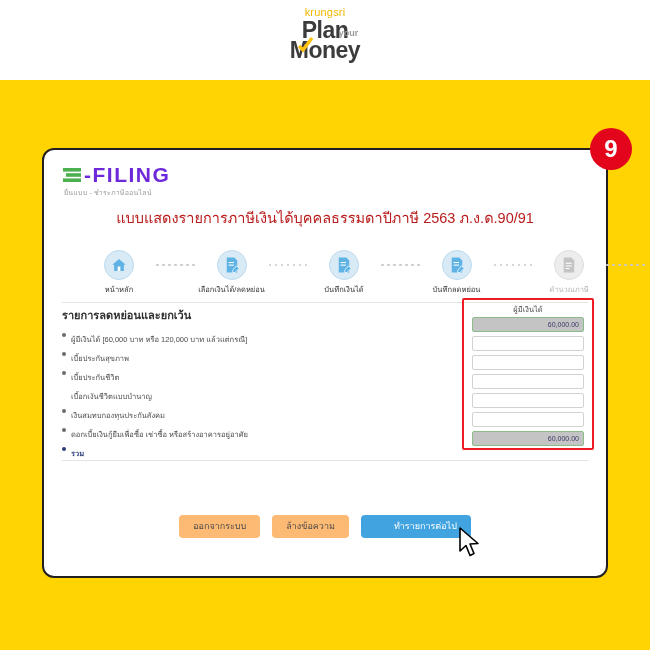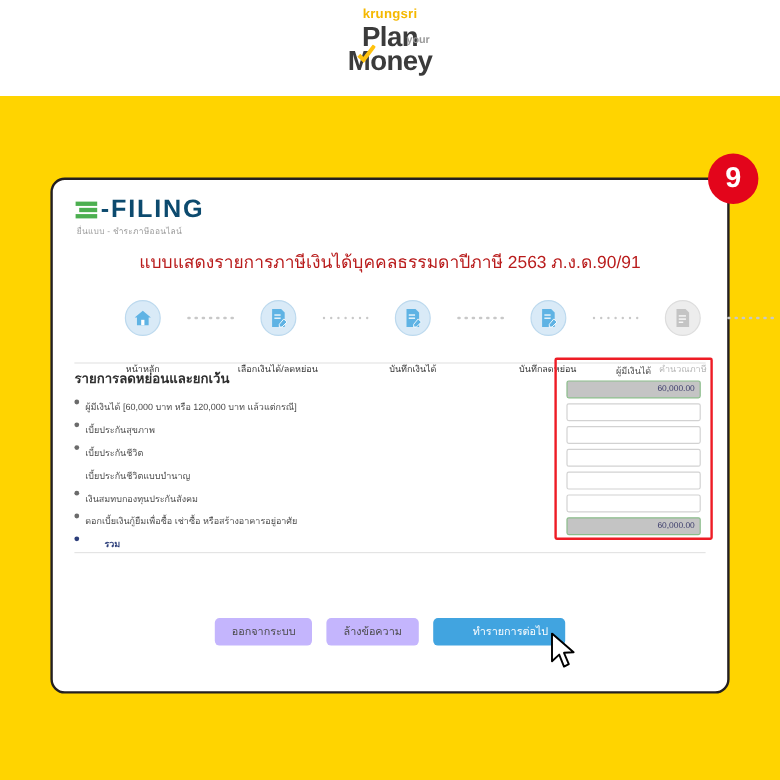--- a/index.html
+++ b/index.html
@@ -32,21 +32,21 @@
   }
 
   
   .brand {
     position: absolute;
     top: 6px; left: 0; width: 650px;
     text-align: center;
     z-index: 5;
   }
   .brand-krungsri {
-    font-size: 11px; font-weight: bold;
+    font-size: 11px; font-weight: normal;
     color: #f5b800; letter-spacing: .2px;
     line-height: 12px;
   }
   .brand-stack {
     position: relative;
     display: inline-block;
     margin-top: 1px;
   }
   .brand-plan {
     font-size: 23px; font-weight: bold; color: #3b3b3b;
@@ -95,21 +95,21 @@
     display: flex; align-items: center; justify-content: center;
     z-index: 8;
     line-height: 1;
   }
 
   
   .efiling { position: absolute; left: 18px; top: 14px; }
   .efiling-row { display: flex; align-items: center; }
   .ef-e { margin-right: 2px; display: block; }
   .ef-text {
-    font-size: 21px; font-weight: bold; color: #0c4a6e;
+    font-size: 21px; font-weight: bold; color: #6d28d9;
     letter-spacing: 1.5px; line-height: 21px;
   }
   .ef-sub {
     font-size: 7px; color: #9a9a9a;
     letter-spacing: .2px; margin-top: 2px; margin-left: 2px;
   }
 
   
   .form-title {
     position: absolute; left: 0; top: 56px; width: 100%;
@@ -127,21 +127,21 @@
   .step { width: 74px; text-align: center; flex: 0 0 auto; }
   .step-circle {
     width: 30px; height: 30px; border-radius: 50%;
     margin: 0 auto;
     display: flex; align-items: center; justify-content: center;
     background: #d9eaf7;
     border: 1px solid #bcd9ee;
   }
   .step-circle.inactive { background: #ededed; border-color: #dddddd; }
   .step-label {
-    margin-top: 23px;
+    margin-top: 5px;
     font-size: 7.5px; color: #333333; line-height: 9px;
   }
   .step-label.inactive { color: #b5b5b5; }
   .dots {
     flex: 1 1 auto;
     display: flex; align-items: center; justify-content: center;
     height: 30px; gap: 3.5px;
   }
   .dot { width: 2.5px; height: 2.5px; border-radius: 50%; background: #c8c8c8; }
 
@@ -163,21 +163,21 @@
   .row {
     display: flex; align-items: flex-start;
     height: 19px;
     font-size: 7.5px; color: #4a4a4a;
   }
   .bullet {
     width: 4px; height: 4px; border-radius: 50%;
     background: #6b6b6b; margin-right: 5px; flex: 0 0 auto;
   }
   .bullet.hidden { background: transparent; }
-  .row.total { color: #2c3e7a; font-weight: bold; gap: 16px; }
+  .row.total { color: #2c3e7a; font-weight: bold; }
   .row.total .bullet { background: #2c3e7a; }
 
   
   .col-wrap {
     position: absolute;
     left: 418px; top: 148px;
     width: 132px;
   }
   .col-highlight {
     position: absolute;
@@ -218,21 +218,21 @@
   }
   .btn {
     border-radius: 4px;
     font-size: 9px;
     padding: 7px 14px;
     border: none;
     cursor: pointer;
     line-height: 1;
     font-family: inherit;
   }
-  .btn-gray { background: #c4b5fd; color: #4a4a4a; }
+  .btn-gray { background: #fdba74; color: #4a4a4a; }
   .btn-blue { background: #41a4e0; color: #ffffff; padding-left: 33px; }
 
   
   .cursor {
     position: absolute;
     left: 458px; top: 527px;
     width: 24px; height: 32px;
     z-index: 20;
     pointer-events: none;
   }
@@ -394,21 +394,21 @@
         <div class="row">
           <span class="bullet"></span>
           <span>เบี้ยประกันสุขภาพ</span>
         </div>
         <div class="row">
           <span class="bullet"></span>
           <span>เบี้ยประกันชีวิต</span>
         </div>
         <div class="row">
           <span class="bullet hidden"></span>
-          <span>เบี้ยประกันชีวิตแบบบำนาญ</span>
+          <span>เบี้อกเงันชีวิตแบบบำนาญ</span>
         </div>
         <div class="row">
           <span class="bullet"></span>
           <span>เงินสมทบกองทุนประกันสังคม</span>
         </div>
         <div class="row">
           <span class="bullet"></span>
           <span>ดอกเบี้ยเงินกู้ยืมเพื่อซื้อ เช่าซื้อ หรือสร้างอาคารอยู่อาศัย</span>
         </div>
         <div class="row total">

